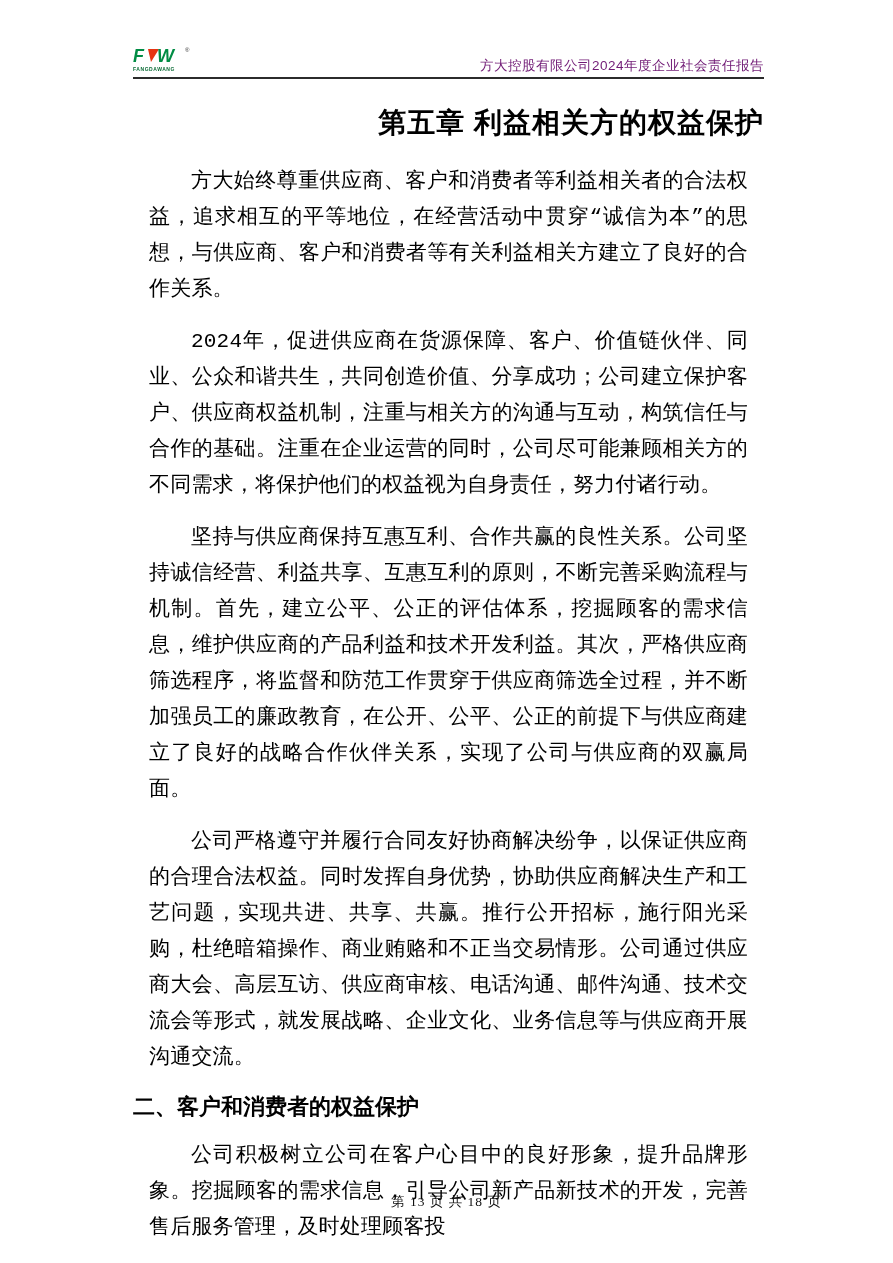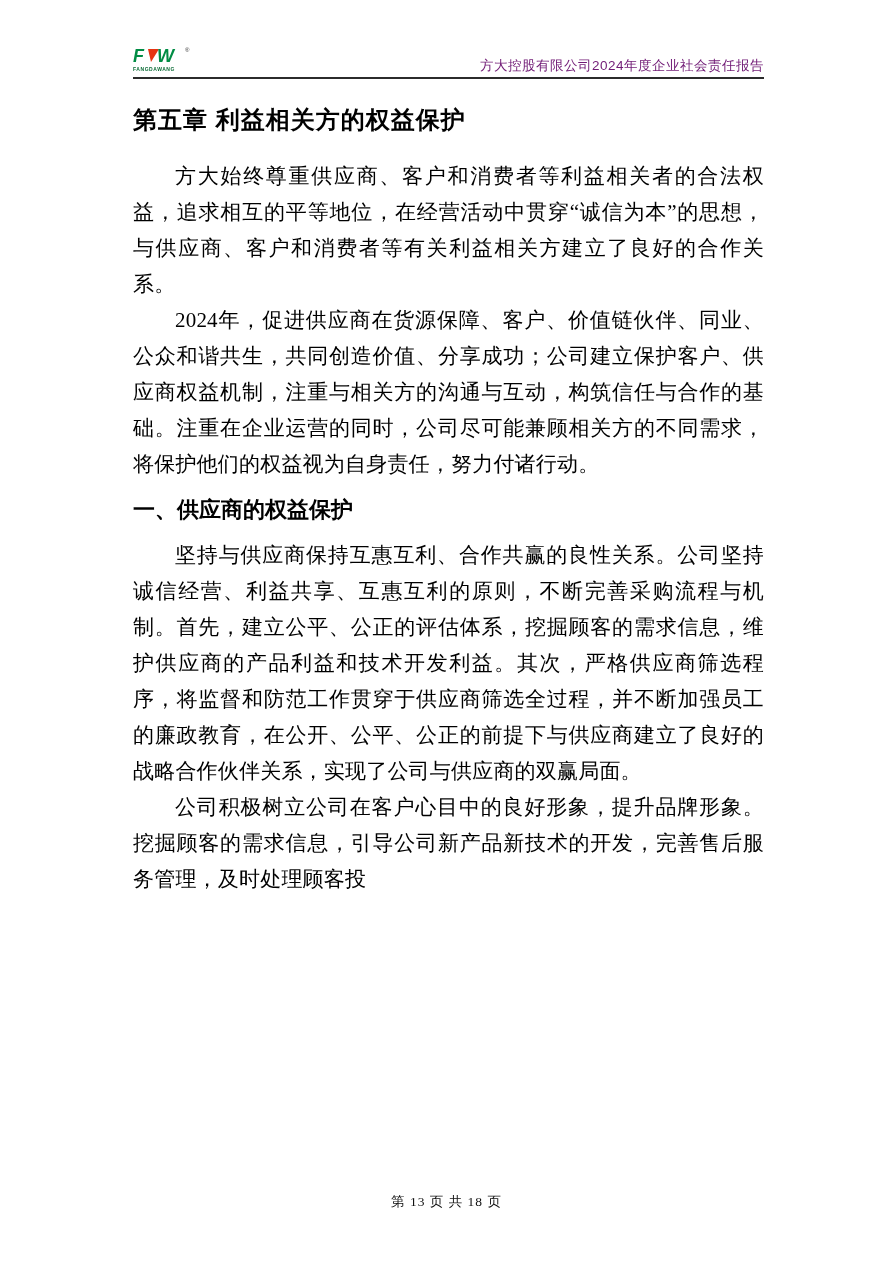--- a/index.html
+++ b/index.html
@@ -39,33 +39,34 @@
     font-size: 13.5px;
     letter-spacing: 0.5px;
     color: #701a75;
     line-height: 1;
     padding-bottom: 2px;
   }
   
   .chapter-title {
     font-family: "Liberation Sans", "DejaVu Sans", sans-serif;
     font-weight: bold;
-    font-size: 24px;
-    text-align: left;
+    font-size: 28px;
+    text-align: right;
     margin: 25px 0 22px 0;
     letter-spacing: 1px;
   }
   
   .doc-body p.para {
     font-size: 21px;
     line-height: 36px;
     text-align: justify;
     text-indent: 2em;
-    margin: 0;
+    margin: 16px;
     letter-spacing: 0.2px;
+    font-family: Liberation Mono, monospace;
   }
   .doc-body h2.section {
     font-family: "Liberation Sans", "DejaVu Sans", sans-serif;
     font-weight: bold;
     font-size: 22px;
     line-height: 30px;
     margin: 13px 0 12px 0;
     text-indent: 0;
   }
   
@@ -95,22 +96,23 @@
       <text x="0" y="25" font-family="Liberation Sans, sans-serif" font-size="5" letter-spacing="0.55" font-weight="bold" fill="#0a6b35">FANGDAWANG</text>
     </svg>
     <div class="doc-header-title">方大控股有限公司2024年度企业社会责任报告</div>
   </header>
 
   <h1 class="chapter-title">第五章 利益相关方的权益保护</h1>
 
   <main class="doc-body">
     <p class="para">方大始终尊重供应商、客户和消费者等利益相关者的合法权益，追求相互的平等地位，在经营活动中贯穿“诚信为本”的思想，与供应商、客户和消费者等有关利益相关方建立了良好的合作关系。</p>
     <p class="para">2024年，促进供应商在货源保障、客户、价值链伙伴、同业、公众和谐共生，共同创造价值、分享成功；公司建立保护客户、供应商权益机制，注重与相关方的沟通与互动，构筑信任与合作的基础。注重在企业运营的同时，公司尽可能兼顾相关方的不同需求，将保护他们的权益视为自身责任，努力付诸行动。</p>
-    <h2 class="section">一、供应商的权益保护</h2>
     <p class="para">坚持与供应商保持互惠互利、合作共赢的良性关系。公司坚持诚信经营、利益共享、互惠互利的原则，不断完善采购流程与机制。首先，建立公平、公正的评估体系，挖掘顾客的需求信息，维护供应商的产品利益和技术开发利益。其次，严格供应商筛选程序，将监督和防范工作贯穿于供应商筛选全过程，并不断加强员工的廉政教育，在公开、公平、公正的前提下与供应商建立了良好的战略合作伙伴关系，实现了公司与供应商的双赢局面。</p>
+    <p class="para">公司严格遵守并履行合同友好协商解决纷争，以保证供应商的合理合法权益。同时发挥自身优势，协助供应商解决生产和工艺问题，实现共进、共享、共赢。推行公开招标，施行阳光采购，杜绝暗箱操作、商业贿赂和不正当交易情形。公司通过供应商大会、高层互访、供应商审核、电话沟通、邮件沟通、技术交流会等形式，就发展战略、企业文化、业务信息等与供应商开展沟通交流。</p>
+    <h2 class="section">二、客户和消费者的权益保护</h2>
     <p class="para">公司积极树立公司在客户心目中的良好形象，提升品牌形象。挖掘顾客的需求信息，引导公司新产品新技术的开发，完善售后服务管理，及时处理顾客投</p>
   </main>
 
   <footer class="doc-footer">
     <span>第 13 页 共 18 页</span>
   </footer>
 
 </div>
 
 </body></html>

